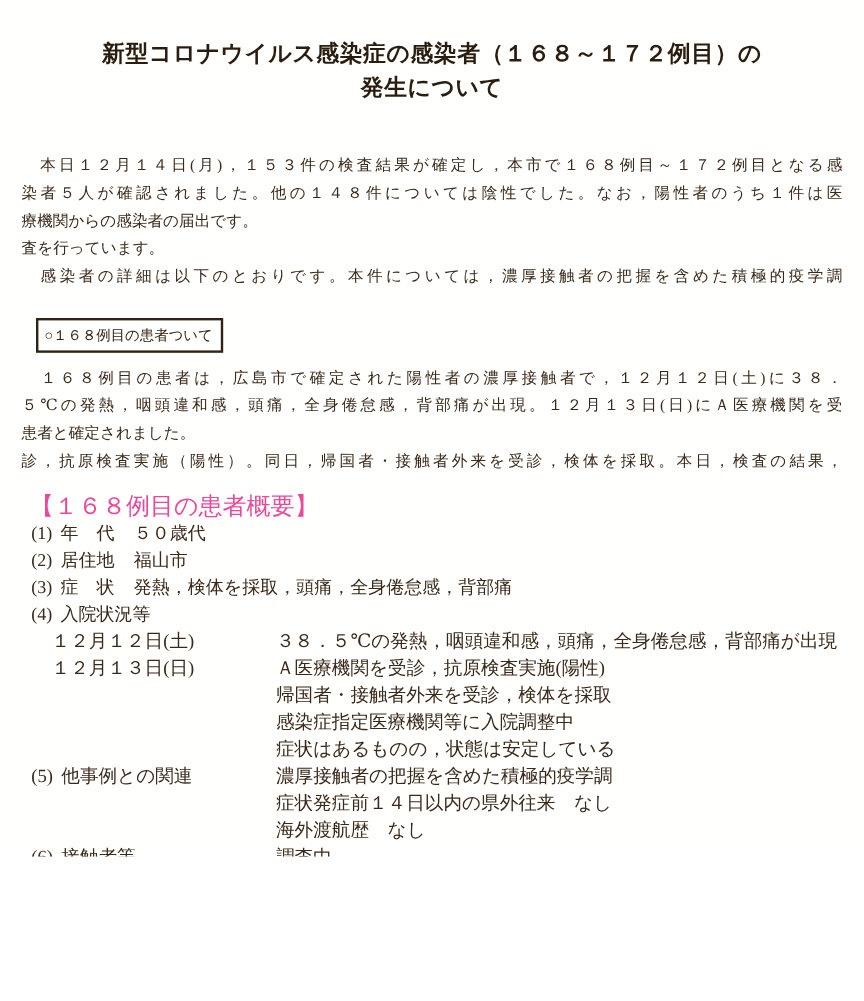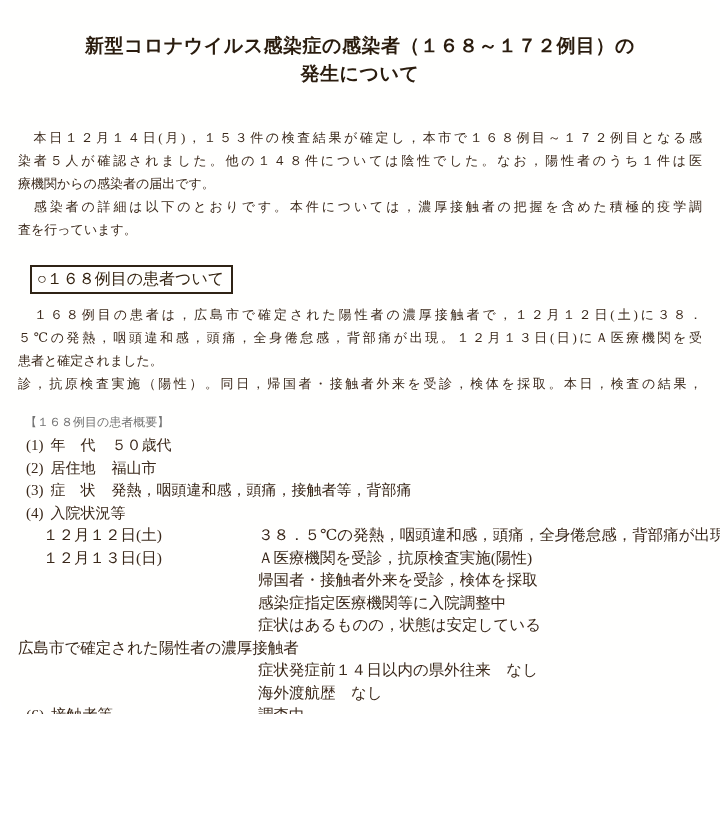--- a/index.html
+++ b/index.html
@@ -31,46 +31,45 @@
     text-align-last: justify;
     white-space: nowrap;
   }
   .jlast { text-align: center; text-align-last: left; }
   .case-box-wrap { margin-top: 24px; }
   .case-box {
     display: inline-block;
     margin-left: 12px;
     border: 2px solid #2f2315;
     padding: 2px 7px 3px 5px;
-    font-size: 16px;
+    font-size: 12px;
     line-height: 20px;
     color: #33220f;
   }
   .case-para { margin-top: 9px; }
   .summary-heading {
     margin-top: 16px;
     padding-left: 7px;
-    font-size: 12px;
+    font-size: 20px;
     line-height: 23px;
-    color: #737373;
+    color: #ec4899;
   }
   .sum-row {
     padding-left: 8px;
     font-size: 15px;
     line-height: 22.5px;
     white-space: nowrap;
   }
   .sum-row .lbl { margin-left: 7px; }
   .sum-row .val { margin-left: 16px; }
   .detail-row {
     display: flex;
     font-size: 15.5px;
     line-height: 22.5px;
     white-space: nowrap;
-    gap: 28px;
   }
   .col-left { flex: 0 0 212px; width: 212px; box-sizing: border-box; }
   .col-left.date { padding-left: 25px; }
   .col-left.numlab { padding-left: 8px; }
   .numlab .lbl2 { margin-left: 7px; }
   .col-desc { flex: 1 1 auto; min-width: 0; }
   .bottom-rule {
     position: absolute;
     left: 4px;
     right: 5px;
@@ -91,22 +90,22 @@
 
   <div class="content">
 
     <div class="intro-block">
       <div class="para">
         <div class="jline">　本日１２月１４日(月)，１５３件の検査結果が確定し，本市で１６８例目～１７２例目となる感</div>
         <div class="jline">染者５人が確認されました。他の１４８件については陰性でした。なお，陽性者のうち１件は医</div>
         <div class="jline jlast">療機関からの感染者の届出です。</div>
       </div>
       <div class="para">
+        <div class="jline jlast">査を行っています。</div>
         <div class="jline">　感染者の詳細は以下のとおりです。本件については，濃厚接触者の把握を含めた積極的疫学調</div>
-        <div class="jline jlast">査を行っています。</div>
       </div>
     </div>
 
     <div class="case-box-wrap">
       <div class="case-box">○１６８例目の患者ついて</div>
     </div>
 
     <div class="para case-para">
       <div class="jline">　１６８例目の患者は，広島市で確定された陽性者の濃厚接触者で，１２月１２日(土)に３８．</div>
       <div class="jline">５℃の発熱，咽頭違和感，頭痛，全身倦怠感，背部痛が出現。１２月１３日(日)にＡ医療機関を受</div>
@@ -116,21 +115,21 @@
 
     <div class="summary-heading">【１６８例目の患者概要】</div>
 
     <div class="sum-row">
       <span class="no">(1)</span><span class="lbl">年　代</span><span class="val">５０歳代</span>
     </div>
     <div class="sum-row">
       <span class="no">(2)</span><span class="lbl">居住地</span><span class="val">福山市</span>
     </div>
     <div class="sum-row">
-      <span class="no">(3)</span><span class="lbl">症　状</span><span class="val">発熱，咽頭違和感，頭痛，接触者等，背部痛</span>
+      <span class="no">(3)</span><span class="lbl">症　状</span><span class="val">発熱，検体を採取，頭痛，全身倦怠感，背部痛</span>
     </div>
     <div class="sum-row">
       <span class="no">(4)</span><span class="lbl">入院状況等</span><span class="val"></span>
     </div>
 
     <div class="detail-row">
       <div class="col-left date">１２月１２日(土)</div>
       <div class="col-desc">３８．５℃の発熱，咽頭違和感，頭痛，全身倦怠感，背部痛が出現</div>
     </div>
     <div class="detail-row">
@@ -144,21 +143,24 @@
     <div class="detail-row">
       <div class="col-left date"></div>
       <div class="col-desc">感染症指定医療機関等に入院調整中</div>
     </div>
     <div class="detail-row">
       <div class="col-left date"></div>
       <div class="col-desc">症状はあるものの，状態は安定している</div>
     </div>
 
     <div class="detail-row">
-      <div class="col-desc">広島市で確定された陽性者の濃厚接触者</div>
+      <div class="col-left numlab">
+        <span class="no">(5)</span><span class="lbl2">他事例との関連</span>
+      </div>
+      <div class="col-desc">濃厚接触者の把握を含めた積極的疫学調</div>
     </div>
     <div class="detail-row">
       <div class="col-left"></div>
       <div class="col-desc">症状発症前１４日以内の県外往来　なし</div>
     </div>
     <div class="detail-row">
       <div class="col-left"></div>
       <div class="col-desc">海外渡航歴　なし</div>
     </div>
     <div class="detail-row">

